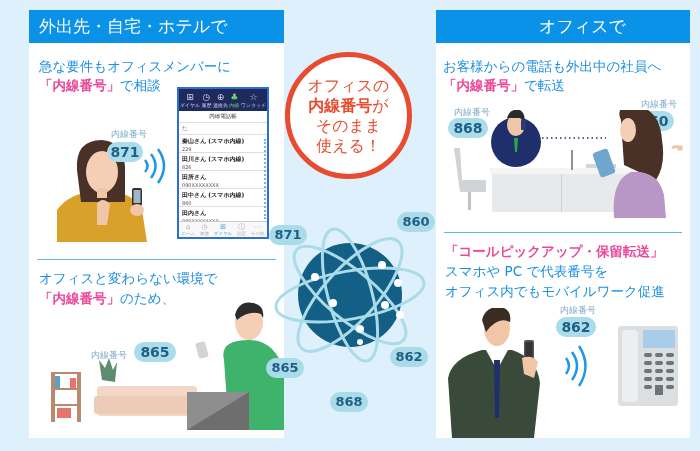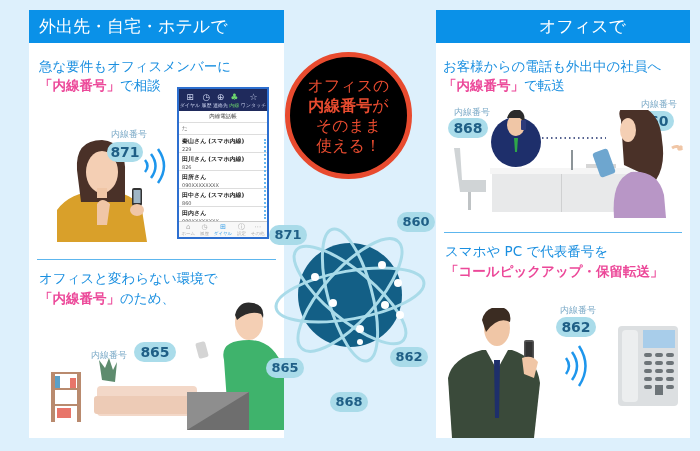--- a/index.html
+++ b/index.html
@@ -15,21 +15,21 @@
   .panel.right .panel-header { justify-content: center; }
 
   .lead { color: #1a8fe0; font-size: 13.5px; line-height: 19px; position: absolute; white-space: nowrap; }
   .lead b { color: #ec4899; font-weight: bold; }
   .divider { position: absolute; height: 1px; background: #5db6ee; }
 
   .ext-label { position: absolute; color: #7aa9c7; font-size: 9px; white-space: nowrap; }
   .ext-pill { position: absolute; background: #aadcea; color: #1f5f86; font-weight: bold; font-size: 14px; border-radius: 11px; text-align: center; line-height: 20px; height: 20px; }
 
   
-  .badge { position: absolute; left: 285px; top: 52px; width: 127px; height: 127px; border-radius: 50%; border: 5px solid #e84b2f; background: #000000; display: flex; flex-direction: column; align-items: center; justify-content: center; color: #e84b2f; text-align: center; }
+  .badge { position: absolute; left: 285px; top: 52px; width: 127px; height: 127px; border-radius: 50%; border: 5px solid #e84b2f; background: #ffffff; display: flex; flex-direction: column; align-items: center; justify-content: center; color: #e84b2f; text-align: center; }
   .badge span { font-size: 16px; line-height: 20px; display: block; }
 
   
   .bubble { position: absolute; background: #a9dbe9; color: #1f5f86; font-weight: bold; font-size: 13px; border-radius: 10px; height: 20px; line-height: 20px; text-align: center; width: 38px; }
 
   
   .phone { position: absolute; left: 160px; top: 87px; width: 92px; height: 152px; border: 2px solid #2d6fd0; background: #fff; font-size: 5.5px; overflow: hidden; }
   .phone-top { background: #1f2a5c; height: 22px; display: flex; justify-content: space-around; align-items: center; color: #cbd3ee; }
   .phone-top .tab { text-align: center; font-size: 5px; line-height: 6px; }
   .phone-top .tab .ic { font-size: 9px; display: block; line-height: 10px; }
@@ -180,22 +180,23 @@
     <path d="M175 10 Q168 -5 190 -5 Q214 0 216 30 Q220 55 210 70 L178 55 Z" fill="#4a3128"></path>
     <ellipse cx="182" cy="20" rx="8" ry="12" fill="#f4cfb4"></ellipse>
     <path d="M168 108 Q165 70 185 62 Q212 60 218 85 L220 108 Z" fill="#b896c6"></path>
     <rect x="150" y="40" width="16" height="26" rx="3" fill="#6ea6cf" transform="rotate(-20 158 53)"></rect>
     <path d="M226 38 Q232 34 236 40 M232 40 l4 -4" stroke="#f0c6a6" stroke-width="3" fill="none"></path>
   </svg>
 
   <div class="divider" style="left:8px; right:8px; top:222px;"></div>
 
   <div class="lead" style="left:9px; top:231px; line-height:20px;">
+    <div><b>「コールピックアップ・保留転送」</b></div>
     <div>スマホや PC で代表番号を</div>
-    <div><b>「コールピックアップ・保留転送」</b></div>
+    <div>オフィス内でもモバイルワーク促進</div>
   </div>
 
   <div class="ext-label" style="left:124px; top:294px;">内線番号</div>
   <div class="ext-pill" style="left:120px; top:307px; width:40px;">862</div>
 
   <svg style="left:6px; top:298px;" width="245" height="130" viewBox="0 0 245 130">
     <path d="M10 130 L6 70 Q10 50 40 42 L70 42 Q95 50 98 75 L92 130 Z" fill="#3a4a3a"></path>
     <path d="M44 42 L55 62 L66 42 Z" fill="#fff"></path>
     <path d="M52 52 L58 52 L57 110 L53 110 Z" fill="#1e2f6b"></path>
     <ellipse cx="55" cy="20" rx="13" ry="18" fill="#f0c6a6"></ellipse>

